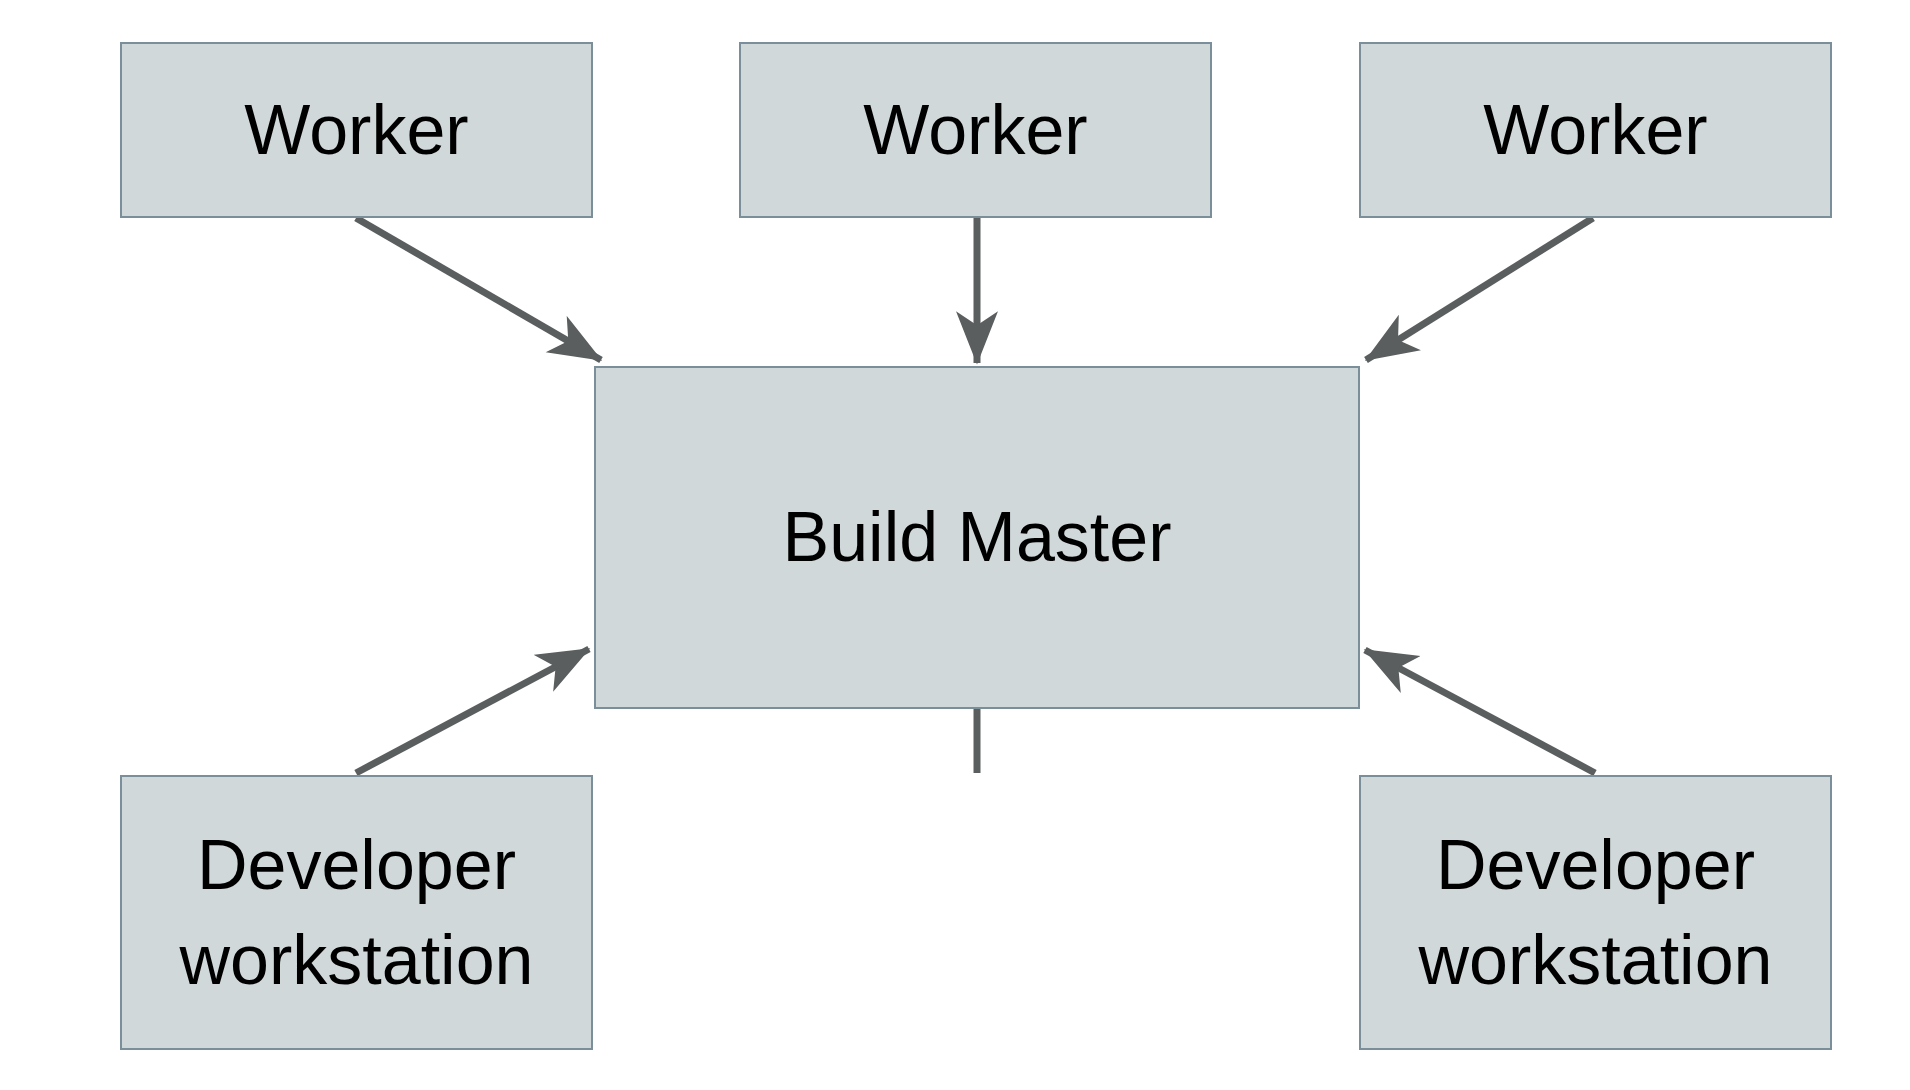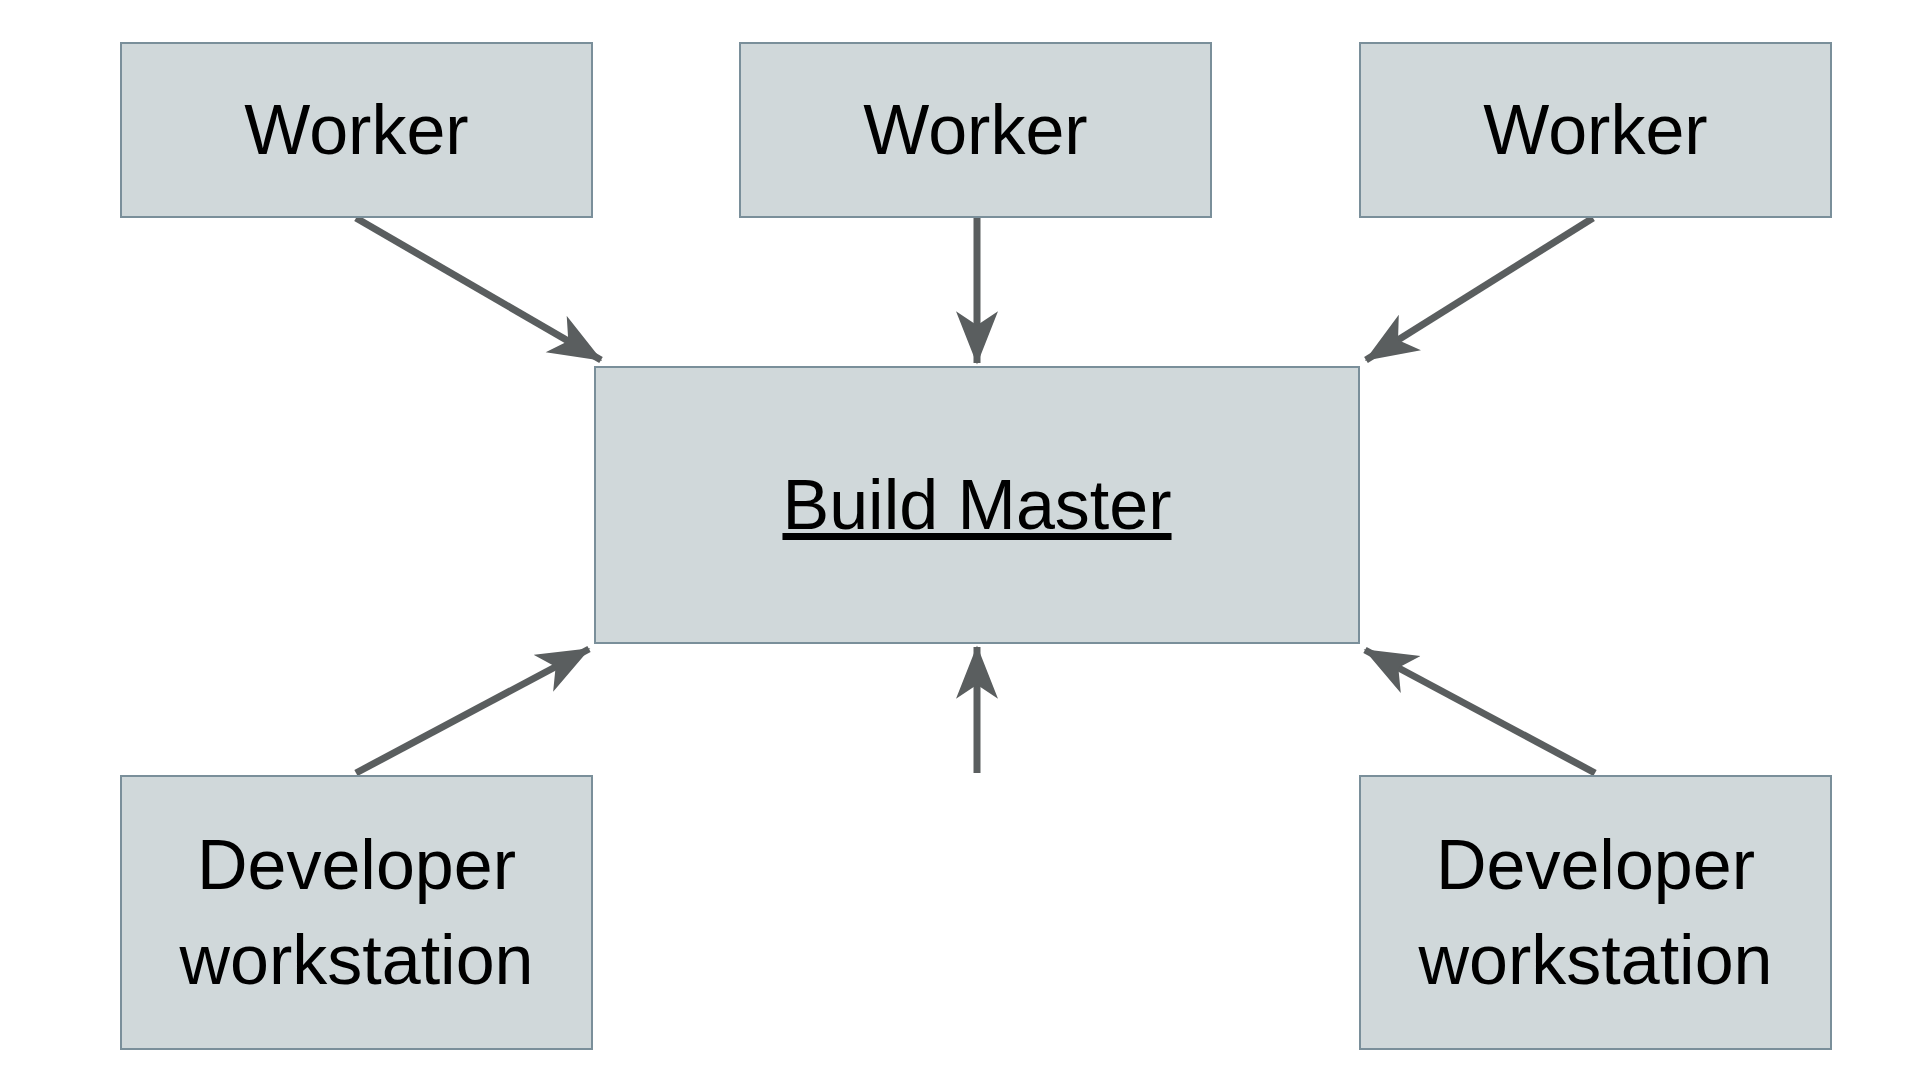--- a/index.html
+++ b/index.html
@@ -33,21 +33,21 @@
     justify-content: center;
     text-align: center;
     color: var(--text);
     font-size: 70px;
     line-height: 1.35;
     padding: 16px 20px;
   }
   .node-worker-1        { left: 120px;  top: 42px;  width: 473px; height: 176px; }
   .node-worker-2        { left: 739px;  top: 42px;  width: 473px; height: 176px; }
   .node-worker-3        { left: 1359px; top: 42px;  width: 473px; height: 176px; }
-  .node-build-master    { left: 594px;  top: 366px; width: 766px; height: 278px; text-decoration: underline; }
+  .node-build-master    { left: 594px;  top: 366px; width: 766px; height: 343px; }
   .node-dev-left        { left: 120px;  top: 775px; width: 473px; height: 275px; }
   .node-ci-server       { left: 739px;  top: 776px; width: 473px; height: 272px; }
   .node-dev-right       { left: 1359px; top: 775px; width: 473px; height: 275px; }
   .edge {
     stroke: var(--arrow);
     stroke-width: 7;
     fill: none;
   }
 </style>
 </head>

